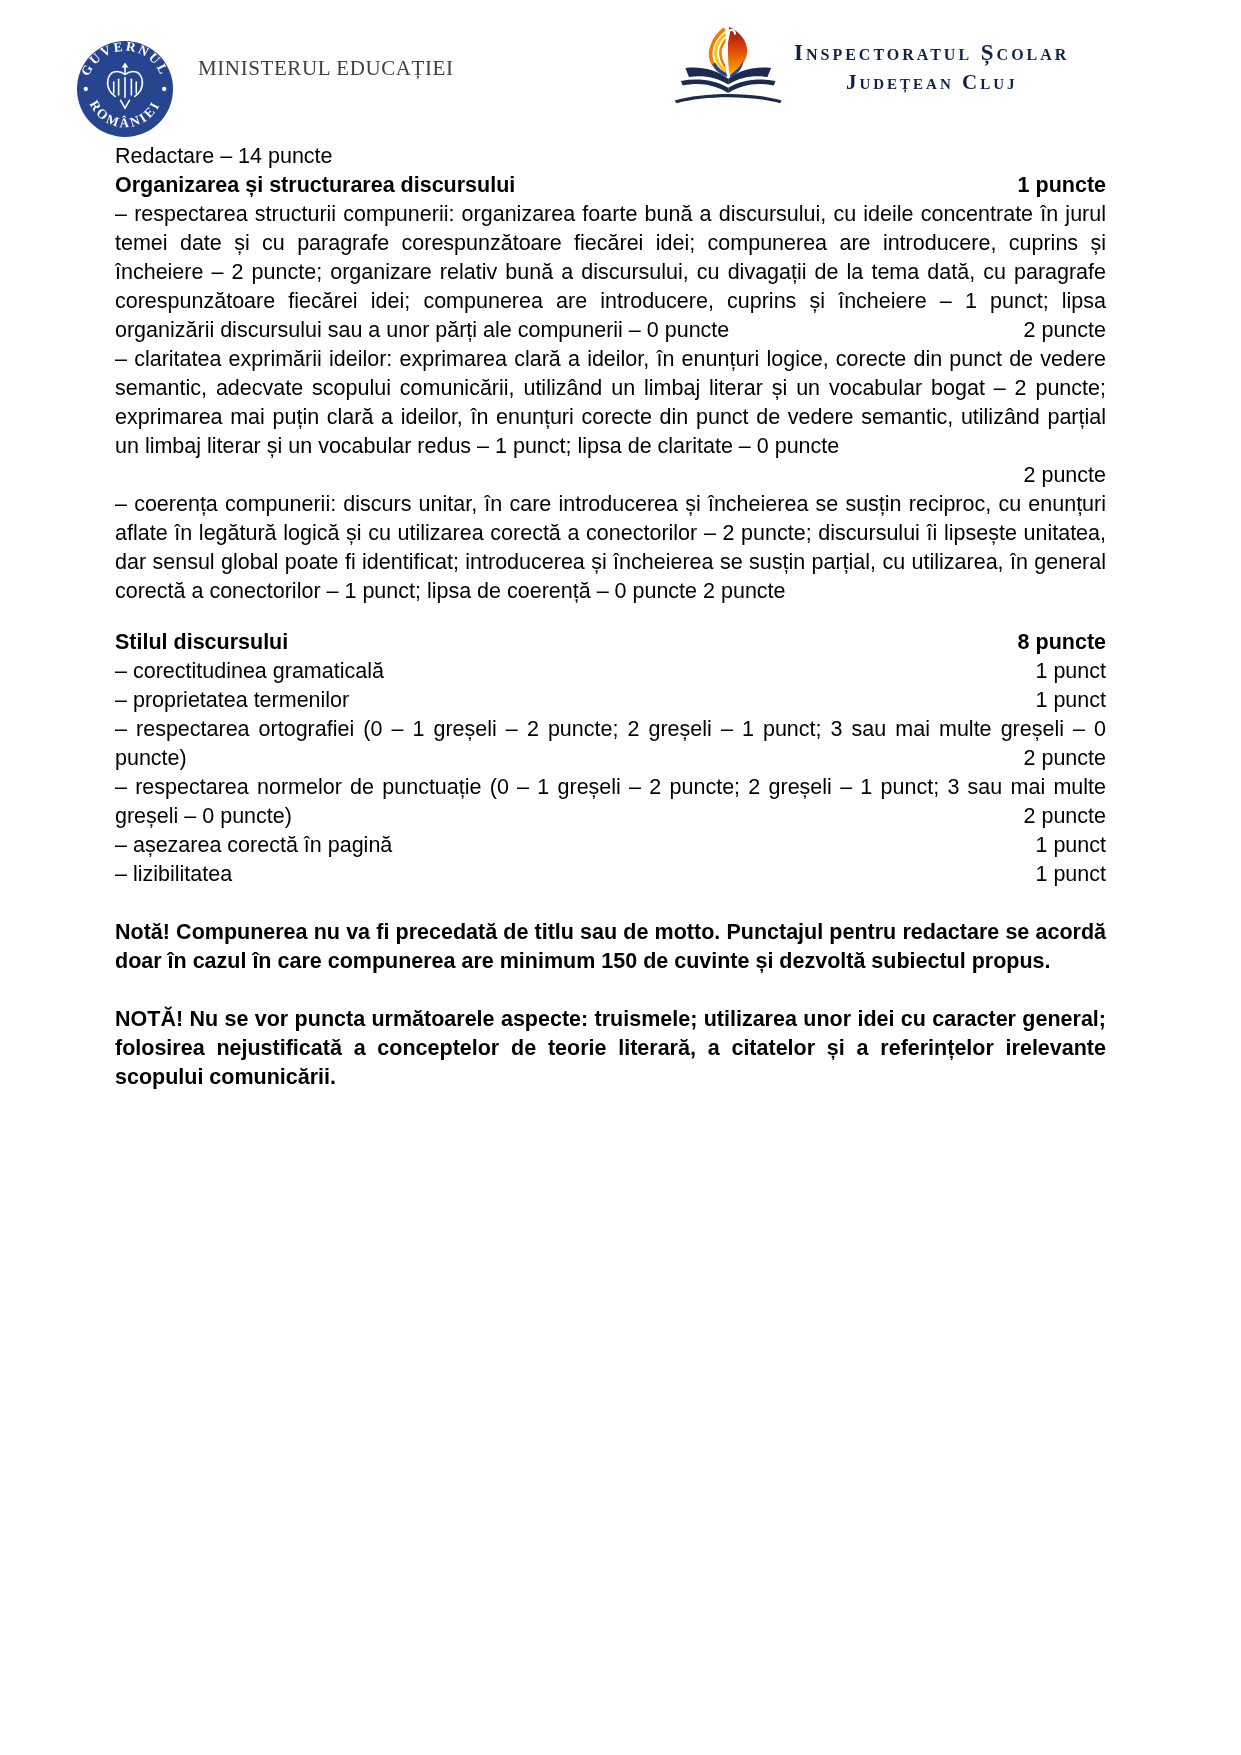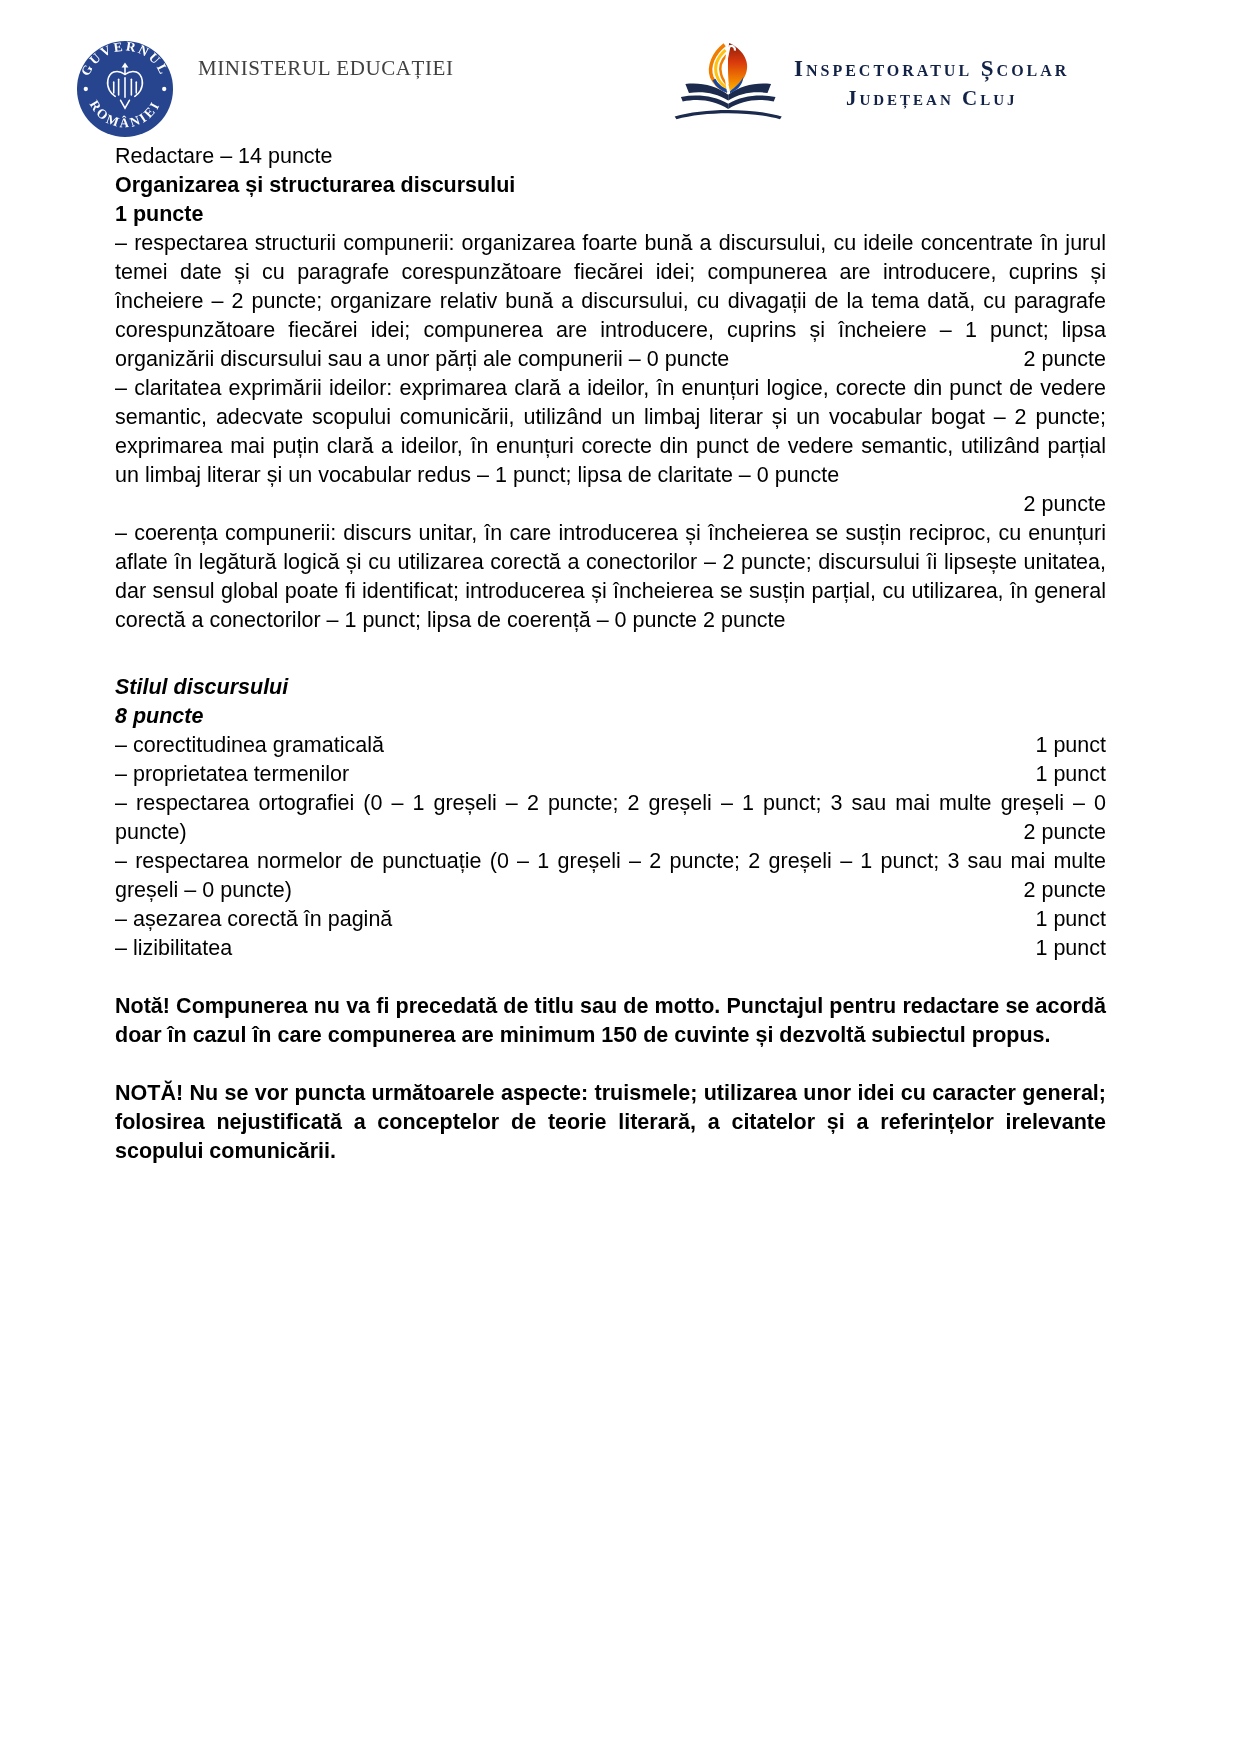--- a/index.html
+++ b/index.html
@@ -9,40 +9,40 @@
     font-family:"Liberation Sans", sans-serif; color:#000000; overflow:hidden;
   }
   
   .hdr { position:relative; height:142px; }
   .seal { position:absolute; left:76px; top:40px; width:98px; height:98px; }
   .ministry {
     position:absolute; left:198px; top:56px;
     font-family:"Liberation Serif", serif; font-size:21px;
     color:#404040; letter-spacing:0.6px;
   }
-  .isj { position:absolute; left:672px; top:36px; display:flex; align-items:flex-start; }
+  .isj { position:absolute; left:672px; top:20px; display:flex; align-items:flex-start; }
   .isj-logo { width:116px; height:96px; flex:0 0 auto; }
   .isj-text {
     margin-left:6px; padding-top:18px; text-align:center;
     font-family:"Liberation Serif", serif; font-variant:small-caps;
     font-weight:bold; color:#122246;
   }
   .isj-line1 { font-size:23px; letter-spacing:3px; line-height:30px; white-space:nowrap; }
   .isj-line2 { font-size:21px; letter-spacing:3px; line-height:28px; white-space:nowrap; }
   
   .doc {
     position:absolute; left:115px; top:142px; width:991px;
     font-size:21.5px; line-height:29px;
   }
   .bold { font-weight:normal; }
-  .sec-head { display:flex; justify-content:space-between; font-weight:bold;flex-direction:column; }
+  .sec-head { display:flex; justify-content:space-between; font-weight:bold; }
   .crit { text-align:justify; }
   .fr { float:right; }
   .block-right { display:block; text-align:right; }
-  .sec-b { margin-top:38px;font-style:italic; }
+  .sec-b { margin-top:22px; }
   .note { font-weight:bold; text-align:justify; }
   .note-1 { margin-top:29px; }
   .note-2 { margin-top:29px; }
 </style>
 </head>
 <body>
 
 <div class="page">
 
   <header class="hdr">

